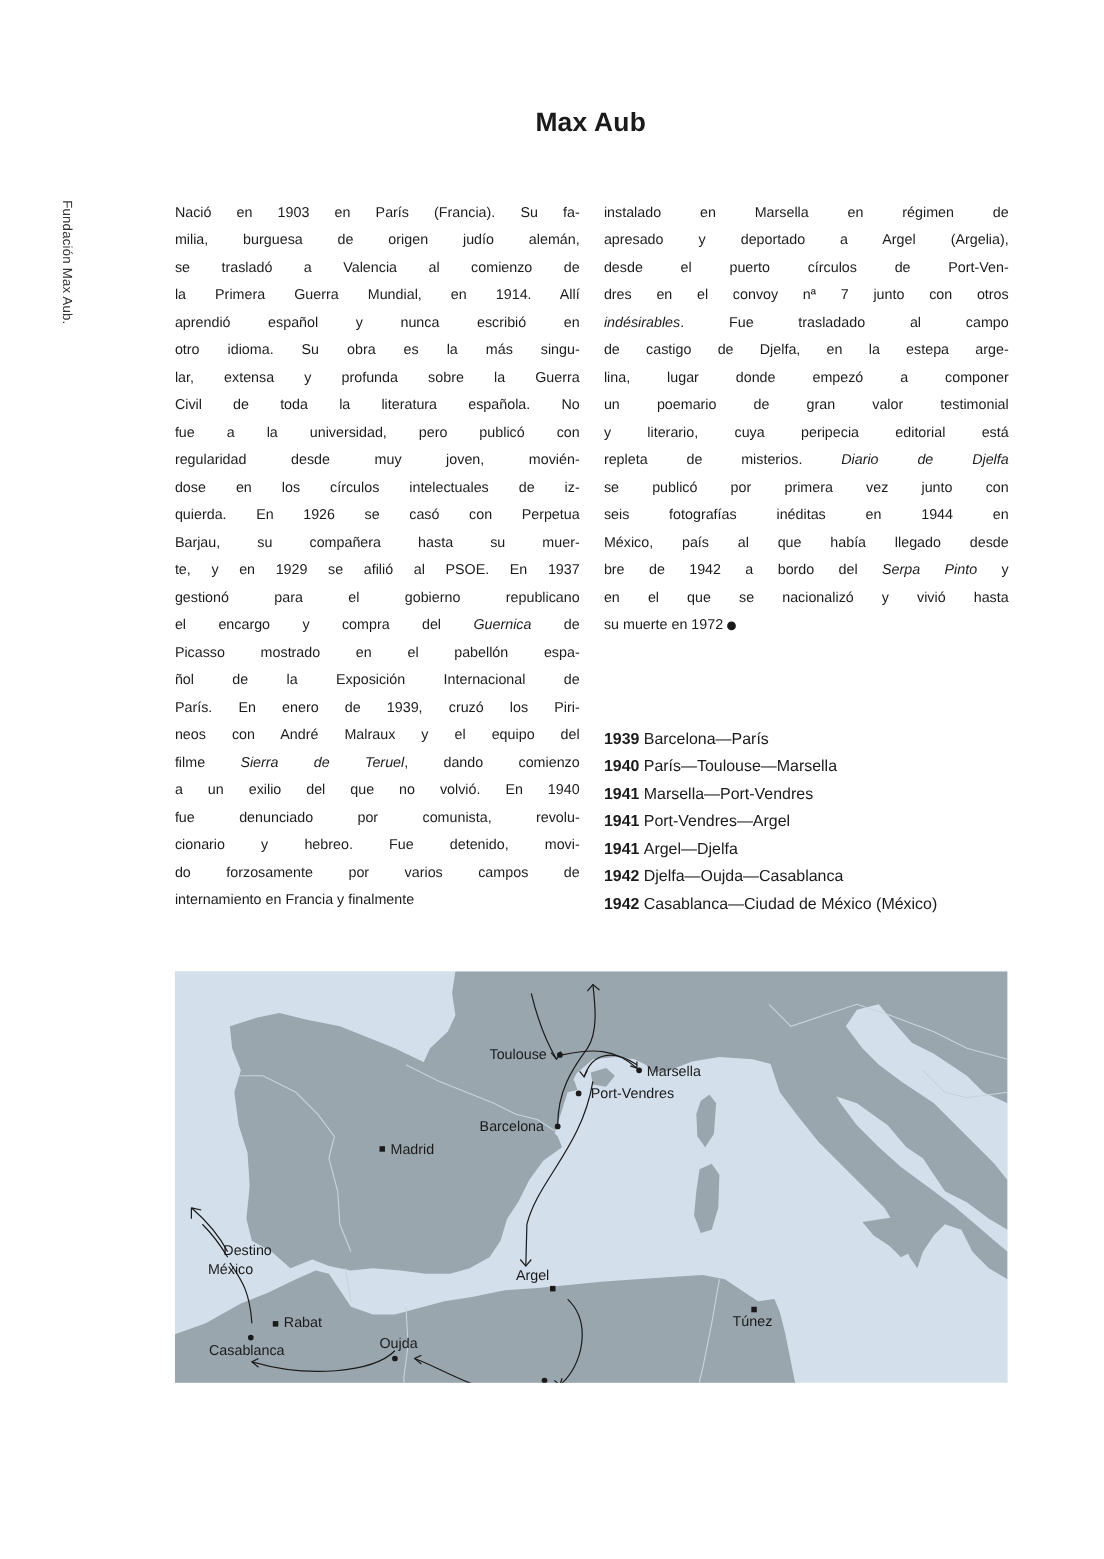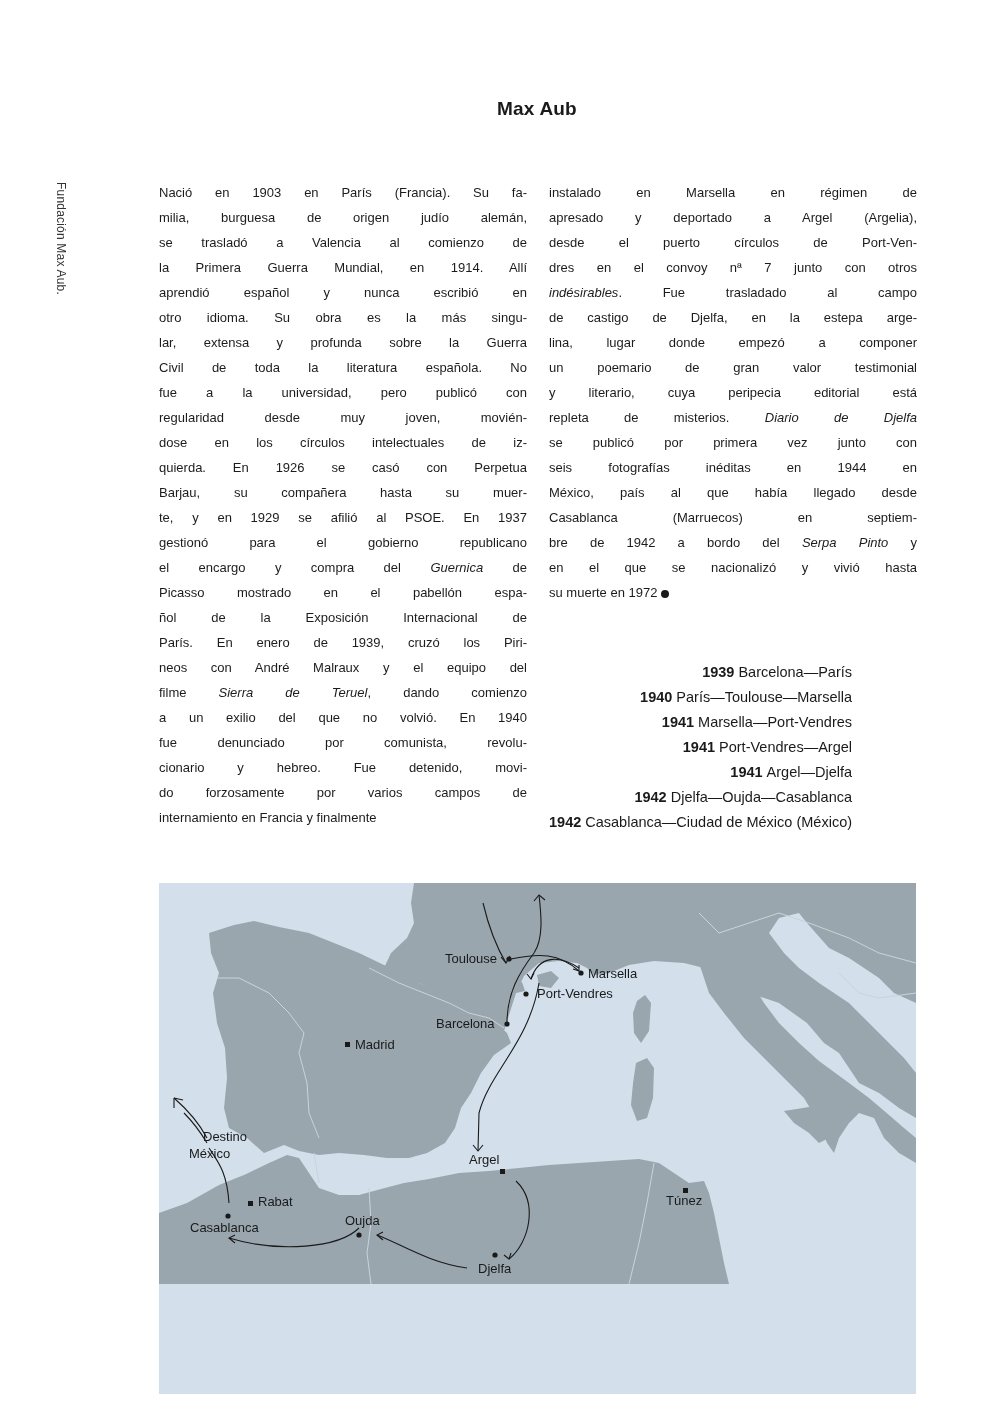--- a/index.html
+++ b/index.html
@@ -1,33 +1,33 @@
 <!DOCTYPE html>
 <html><head>
 <meta charset="utf-8">
 <style>
   html, body { margin:0; padding:0; background:#ffffff; }
   body { width:1004px; height:1417px; position:relative; overflow:hidden;
          font-family:"Liberation Sans", "DejaVu Sans", sans-serif; color:#1a1a1a; }
   .title { position:absolute; left:0; width:100%; top:98px; text-align:center;
-           font-size:19px; font-weight:bold; letter-spacing:0.2px; padding-left:70px; box-sizing:border-box; }
+           font-size:24px; font-weight:bold; letter-spacing:0.2px; padding-left:70px; box-sizing:border-box; }
   .side-credit { position:absolute; left:54px; top:182px; writing-mode:vertical-rl;
                  font-size:12px; color:#333; letter-spacing:0.2px; }
   .col { position:absolute; top:180px; width:368px; font-size:13px; line-height:25px;
          text-align:justify; hyphens:manual; color:#1c1c1c; }
   .col-left { left:159px; }
   .col-right { left:549px; }
   .col .line { display:block; text-align:justify; text-align-last:justify; white-space:nowrap; }
   .col .line.last { text-align-last:left; }
   .bullet { display:inline-block; width:8px; height:8px; border-radius:50%; background:#1a1a1a;
             vertical-align:middle; margin-left:4px; }
-  .itinerary { position:absolute; left:549px; top:660px; font-size:14.5px; line-height:25px;text-align:right; }
+  .itinerary { position:absolute; left:549px; top:660px; font-size:14.5px; line-height:25px; }
   .itinerary .row { white-space:nowrap; }
   .itinerary .year { font-weight:bold; margin-right:4px; }
-  .map { position:absolute; left:159px; top:883px; width:757px; height:511px; background:#d3dfeb; overflow:hidden; }
+  .map { position:absolute; left:159px; top:883px; width:757px; height:374px; background:#d3dfeb; overflow:hidden; }
   .map svg { position:absolute; left:0; top:0; }
   .map-label { position:absolute; font-size:13px; color:#1a1a1a; white-space:nowrap; line-height:15px; }
 </style>
 </head>
 <body>
 
 <div class="title">Max Aub</div>
 <div class="side-credit">Fundación Max Aub.</div>
 
 <div class="col col-left" id="col-left">
@@ -65,21 +65,20 @@
     <span class="line">dres en el convoy nª 7 junto con otros</span>
     <span class="line"><i>indésirables</i>. Fue trasladado al campo</span>
     <span class="line">de castigo de Djelfa, en la estepa arge-</span>
     <span class="line">lina, lugar donde empezó a componer</span>
     <span class="line">un poemario de gran valor testimonial</span>
     <span class="line">y literario, cuya peripecia editorial está</span>
     <span class="line">repleta de misterios. <i>Diario de Djelfa</i></span>
     <span class="line">se publicó por primera vez junto con</span>
     <span class="line">seis fotografías inéditas en 1944 en</span>
     <span class="line">México, país al que había llegado desde</span>
-    <span class="line">Casablanca (Marruecos) en septiem-</span>
     <span class="line">bre de 1942 a bordo del <i>Serpa Pinto</i> y</span>
     <span class="line">en el que se nacionalizó y vivió hasta</span>
     <span class="line last">su muerte en 1972<span class="bullet"></span></span>
   </div>
 
 <div class="itinerary">
   <div class="row"><span class="year">1939</span><span>Barcelona—París</span></div>
   <div class="row"><span class="year">1940</span><span>París—Toulouse—Marsella</span></div>
   <div class="row"><span class="year">1941</span><span>Marsella—Port-Vendres</span></div>
   <div class="row"><span class="year">1941</span><span>Port-Vendres—Argel</span></div>

